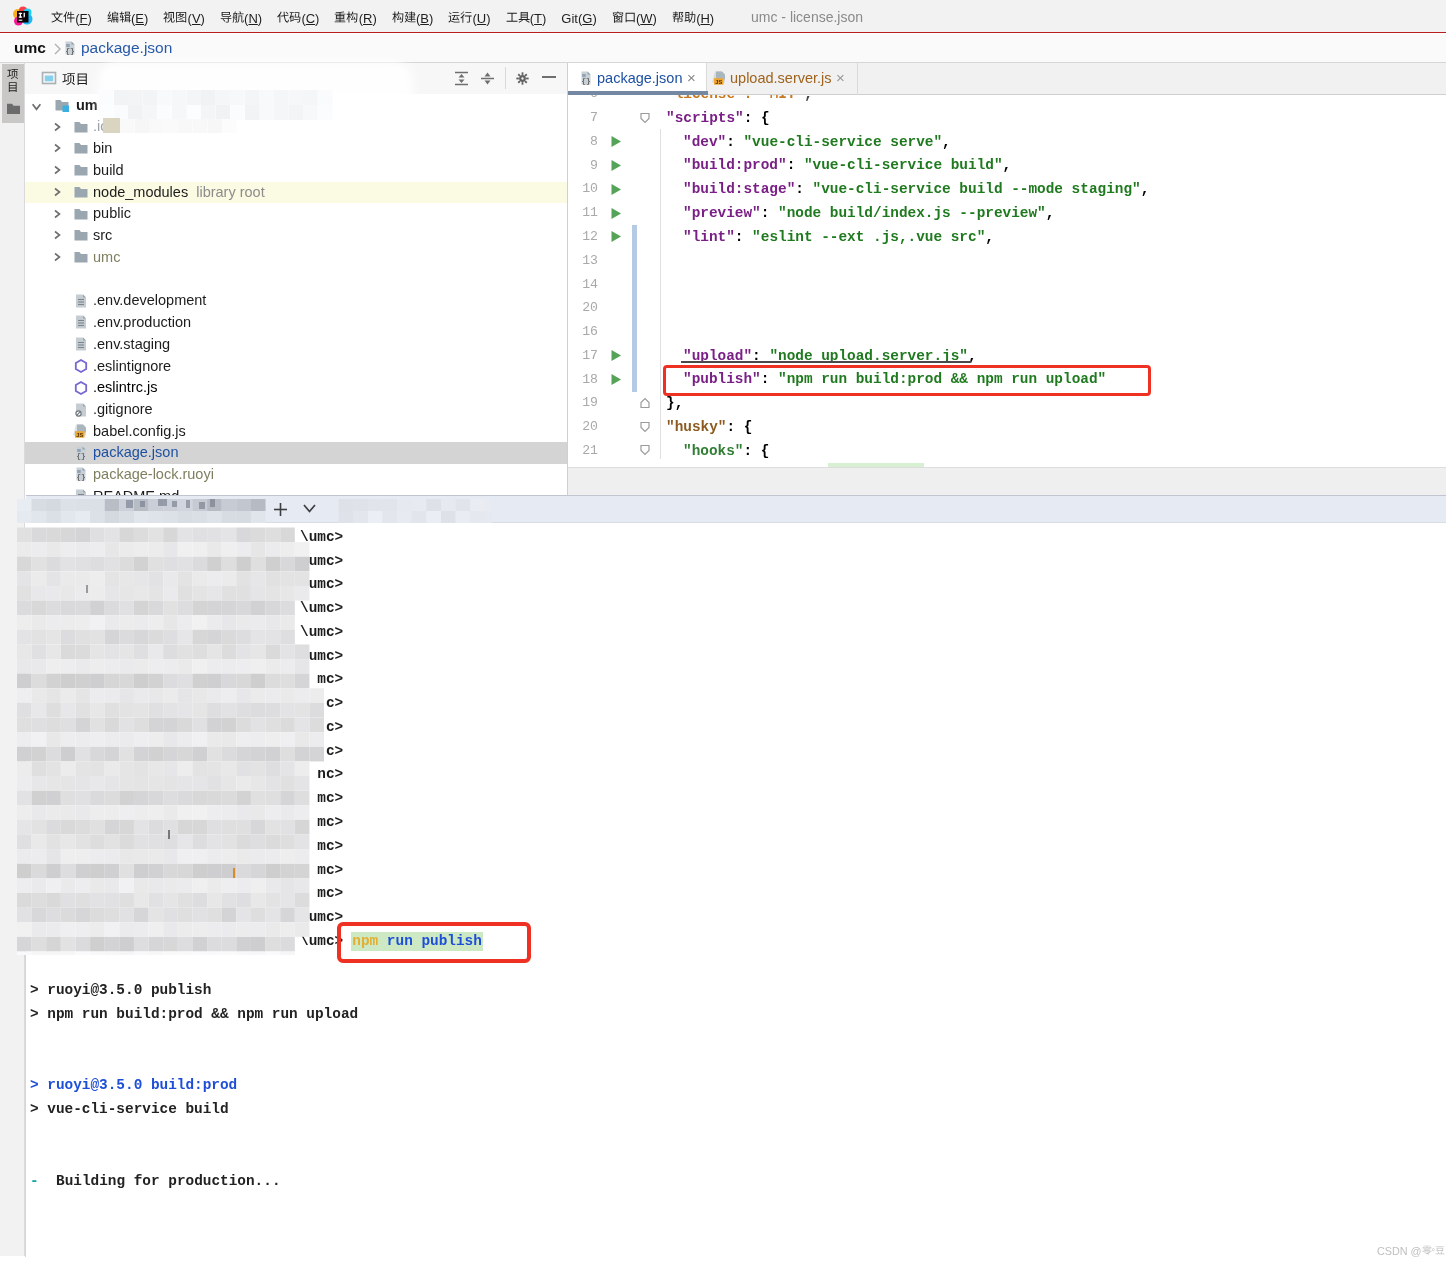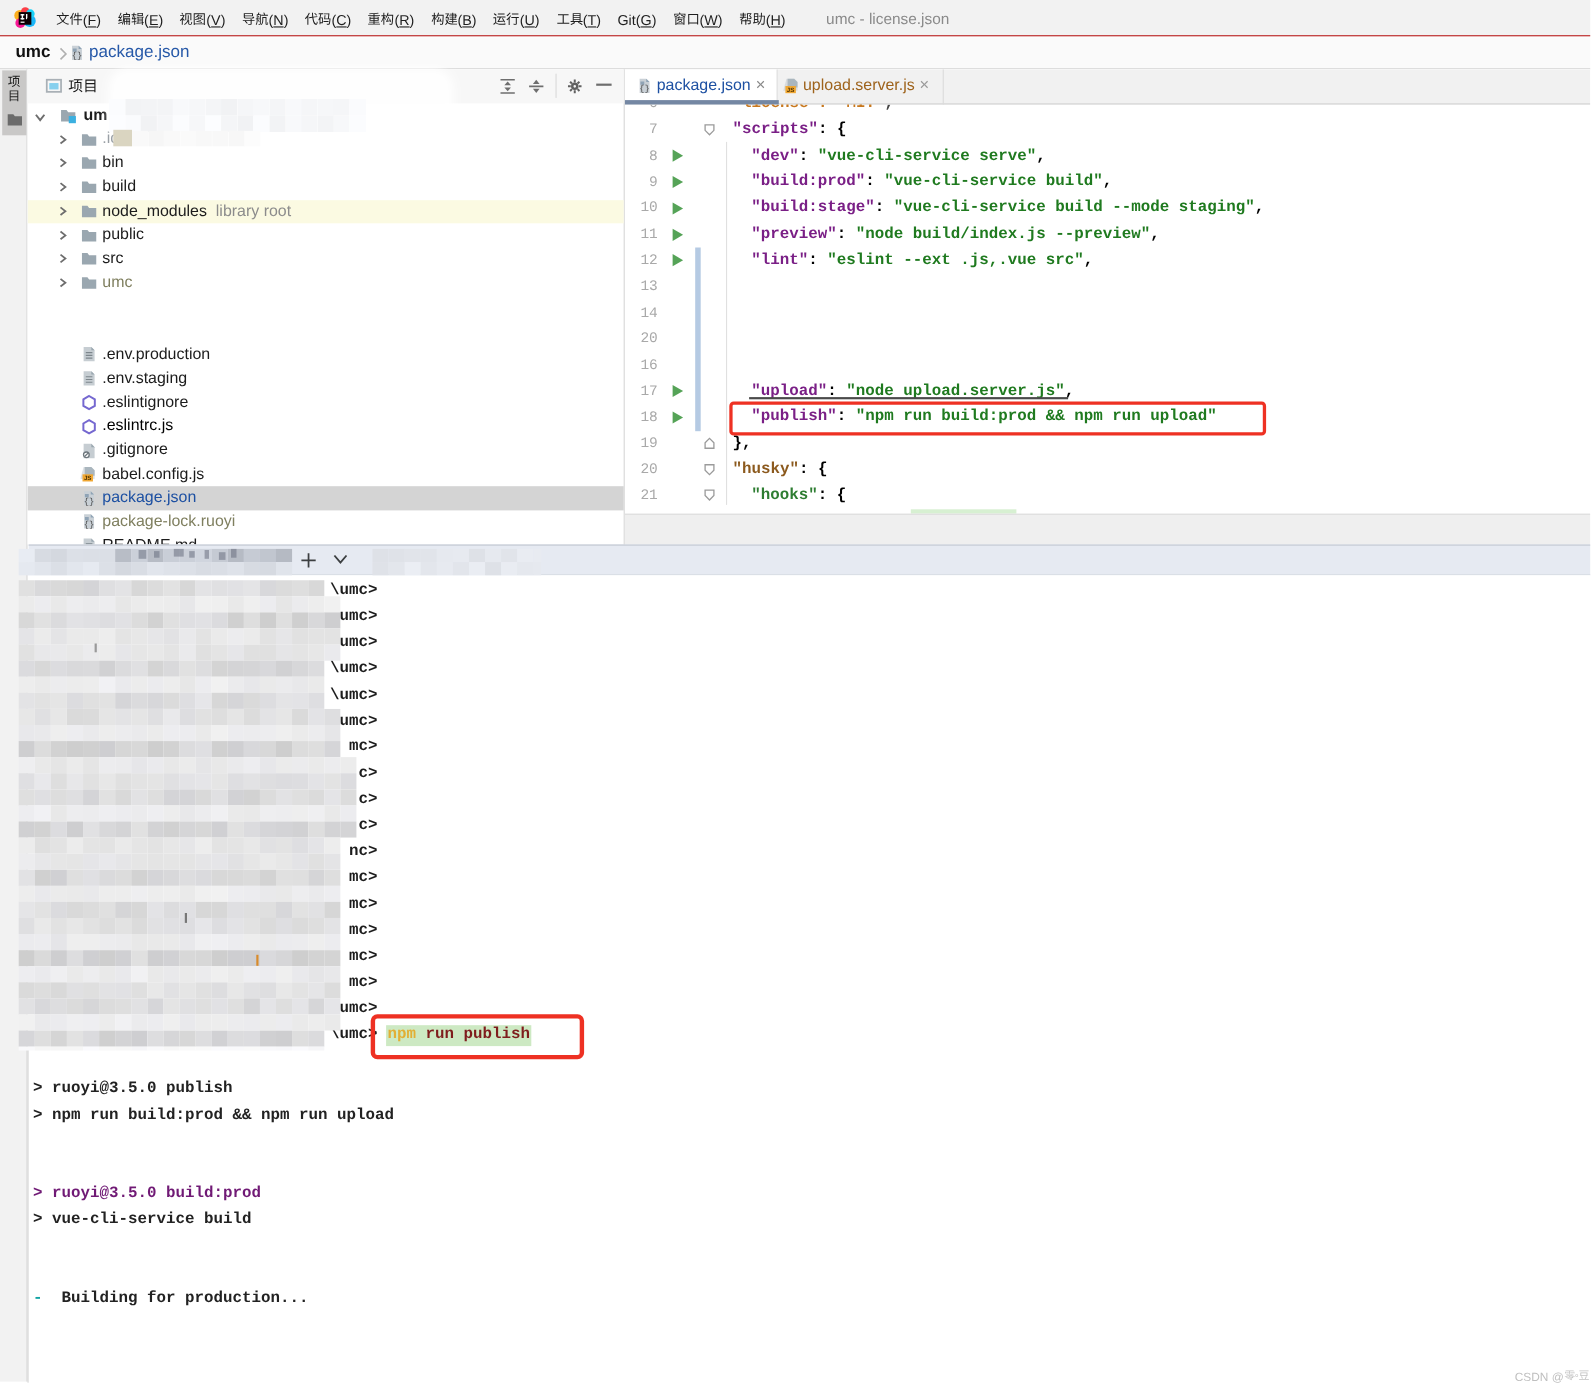--- a/index.html
+++ b/index.html
@@ -189,20 +189,32 @@
         <span class="abs" style="left:68px;top:2px;color:#1c1c1c;white-space:nowrap">src</span>
       </div>
       <div class="abs" style="left:0;top:183.7px;width:543px;height:21.6px;font-size:14.5px">
         <svg class="abs" style="left:27px;top:5.5px" width="10" height="10" viewBox="0 0 10 10">
           <path d="M3 1.5 L7.5 5 L3 8.5" fill="none" stroke="#6e6e6e" stroke-width="1.6"></path>
         </svg>
         <span class="abs" style="left:48px;top:2.5px"><svg width="16" height="16" viewBox="0 0 16 16">
             <path d="M1.5 3 h5 l1.5 2 h6.5 v8.5 h-13 z" fill="#9aa7b0"></path>
           </svg></span>
         <span class="abs" style="left:68px;top:2px;color:#7f7f5f;white-space:nowrap">umc</span>
+      </div>
+      <div class="abs" style="left:0;top:227.3px;width:543px;height:21.6px;font-size:14.5px">
+        <span class="abs" style="left:48px;top:2.5px"><svg width="16" height="16" viewBox="0 0 16 16">
+            <path d="M3 1.5 h7 l3 3 v10 h-10 z" fill="#c6cdd2"></path>
+            <path d="M10 1.5 l3 3 h-3 z" fill="#9aa7b0"></path>
+            <g stroke="#7d868c" stroke-width="1.1">
+              <line x1="5" y1="6.5" x2="11" y2="6.5"></line>
+              <line x1="5" y1="9" x2="11" y2="9"></line>
+              <line x1="5" y1="11.5" x2="11" y2="11.5"></line>
+            </g>
+          </svg></span>
+        <span class="abs" style="left:68px;top:2px;color:#1c1c1c;white-space:nowrap">.env.development</span>
       </div>
       <div class="abs" style="left:0;top:248.9px;width:543px;height:21.6px;font-size:14.5px">
         <span class="abs" style="left:48px;top:2.5px"><svg width="16" height="16" viewBox="0 0 16 16">
             <path d="M3 1.5 h7 l3 3 v10 h-10 z" fill="#c6cdd2"></path>
             <path d="M10 1.5 l3 3 h-3 z" fill="#9aa7b0"></path>
             <g stroke="#7d868c" stroke-width="1.1">
               <line x1="5" y1="6.5" x2="11" y2="6.5"></line>
               <line x1="5" y1="9" x2="11" y2="9"></line>
               <line x1="5" y1="11.5" x2="11" y2="11.5"></line>
             </g>
@@ -403,24 +415,24 @@
       <div class="abs mono term" style="left:0;top:171.1px;height:19px;line-height:19px;white-space:pre"><span class="abs" style="left:325.9px">c&gt;</span></div>
       <div class="abs mono term" style="left:0;top:194.9px;height:19px;line-height:19px;white-space:pre"><span class="abs" style="left:325.9px">c&gt;</span></div>
       <div class="abs mono term" style="left:0;top:218.6px;height:19px;line-height:19px;white-space:pre"><span class="abs" style="left:325.9px">c&gt;</span></div>
       <div class="abs mono term" style="left:0;top:242.4px;height:19px;line-height:19px;white-space:pre"><span class="abs" style="left:317.3px">nc&gt;</span></div>
       <div class="abs mono term" style="left:0;top:266.2px;height:19px;line-height:19px;white-space:pre"><span class="abs" style="left:317.3px">mc&gt;</span></div>
       <div class="abs mono term" style="left:0;top:289.9px;height:19px;line-height:19px;white-space:pre"><span class="abs" style="left:317.3px">mc&gt;</span></div>
       <div class="abs mono term" style="left:0;top:313.7px;height:19px;line-height:19px;white-space:pre"><span class="abs" style="left:317.3px">mc&gt;</span></div>
       <div class="abs mono term" style="left:0;top:337.5px;height:19px;line-height:19px;white-space:pre"><span class="abs" style="left:317.3px">mc&gt;</span></div>
       <div class="abs mono term" style="left:0;top:361.2px;height:19px;line-height:19px;white-space:pre"><span class="abs" style="left:317.3px">mc&gt;</span></div>
       <div class="abs mono term" style="left:0;top:385.0px;height:19px;line-height:19px;white-space:pre"><span class="abs" style="left:308.7px">umc&gt;</span></div>
-      <div class="abs mono term" style="left:0;top:408.8px;height:19px;line-height:19px;white-space:pre"><span class="abs" style="left:300.0px">\umc&gt;</span><span class="abs" style="left:351.3px;background:#cde9c3;padding:0 1px"><span style="color:#e2af35">npm</span><span style="color:#7f1d1d"> run publish</span></span></div>
+      <div class="abs mono term" style="left:0;top:408.8px;height:19px;line-height:19px;white-space:pre"><span class="abs" style="left:300.0px">\umc&gt;</span><span class="abs" style="left:351.3px;background:#cde9c3;padding:0 1px"><span style="color:#e2af35">npm</span><span style="color:#1d4ed8"> run publish</span></span></div>
       <div class="abs mono term" style="left:0;top:458.3px;height:19px;line-height:19px;white-space:pre"><span class="abs" style="left:30px;color:#222">&gt; ruoyi@3.5.0 publish</span></div>
       <div class="abs mono term" style="left:0;top:482.1px;height:19px;line-height:19px;white-space:pre"><span class="abs" style="left:30px;color:#222">&gt; npm run build:prod &amp;&amp; npm run upload</span></div>
-      <div class="abs mono term" style="left:0;top:553.4px;height:19px;line-height:19px;white-space:pre"><span class="abs" style="left:30px;color:#701a75">&gt; ruoyi@3.5.0 build:prod</span></div>
+      <div class="abs mono term" style="left:0;top:553.4px;height:19px;line-height:19px;white-space:pre"><span class="abs" style="left:30px;color:#1d4ed8">&gt; ruoyi@3.5.0 build:prod</span></div>
       <div class="abs mono term" style="left:0;top:577.2px;height:19px;line-height:19px;white-space:pre"><span class="abs" style="left:30px;color:#222">&gt; vue-cli-service build</span></div>
       <div class="abs mono term" style="left:0;top:648.5px;height:19px;line-height:19px;white-space:pre"><span class="abs" style="left:30px;color:#12a3a3">-</span><span class="abs" style="left:56px;color:#222">Building for production...</span></div>
   <div class="abs" style="left:337px;top:399px;width:194px;height:41px;border:4px solid #ee3123;border-radius:6px"></div>
 </div>
 
 <svg class="abs" style="left:0;top:0" width="500" height="960">
       <rect x="17.0" y="499.0" width="14.62" height="12" fill="rgb(232,236,243)"></rect>
       <rect x="31.6" y="499.0" width="14.62" height="12" fill="rgb(215,219,226)"></rect>
       <rect x="46.2" y="499.0" width="14.62" height="12" fill="rgb(212,216,223)"></rect>
       <rect x="60.9" y="499.0" width="14.62" height="12" fill="rgb(220,224,231)"></rect>

